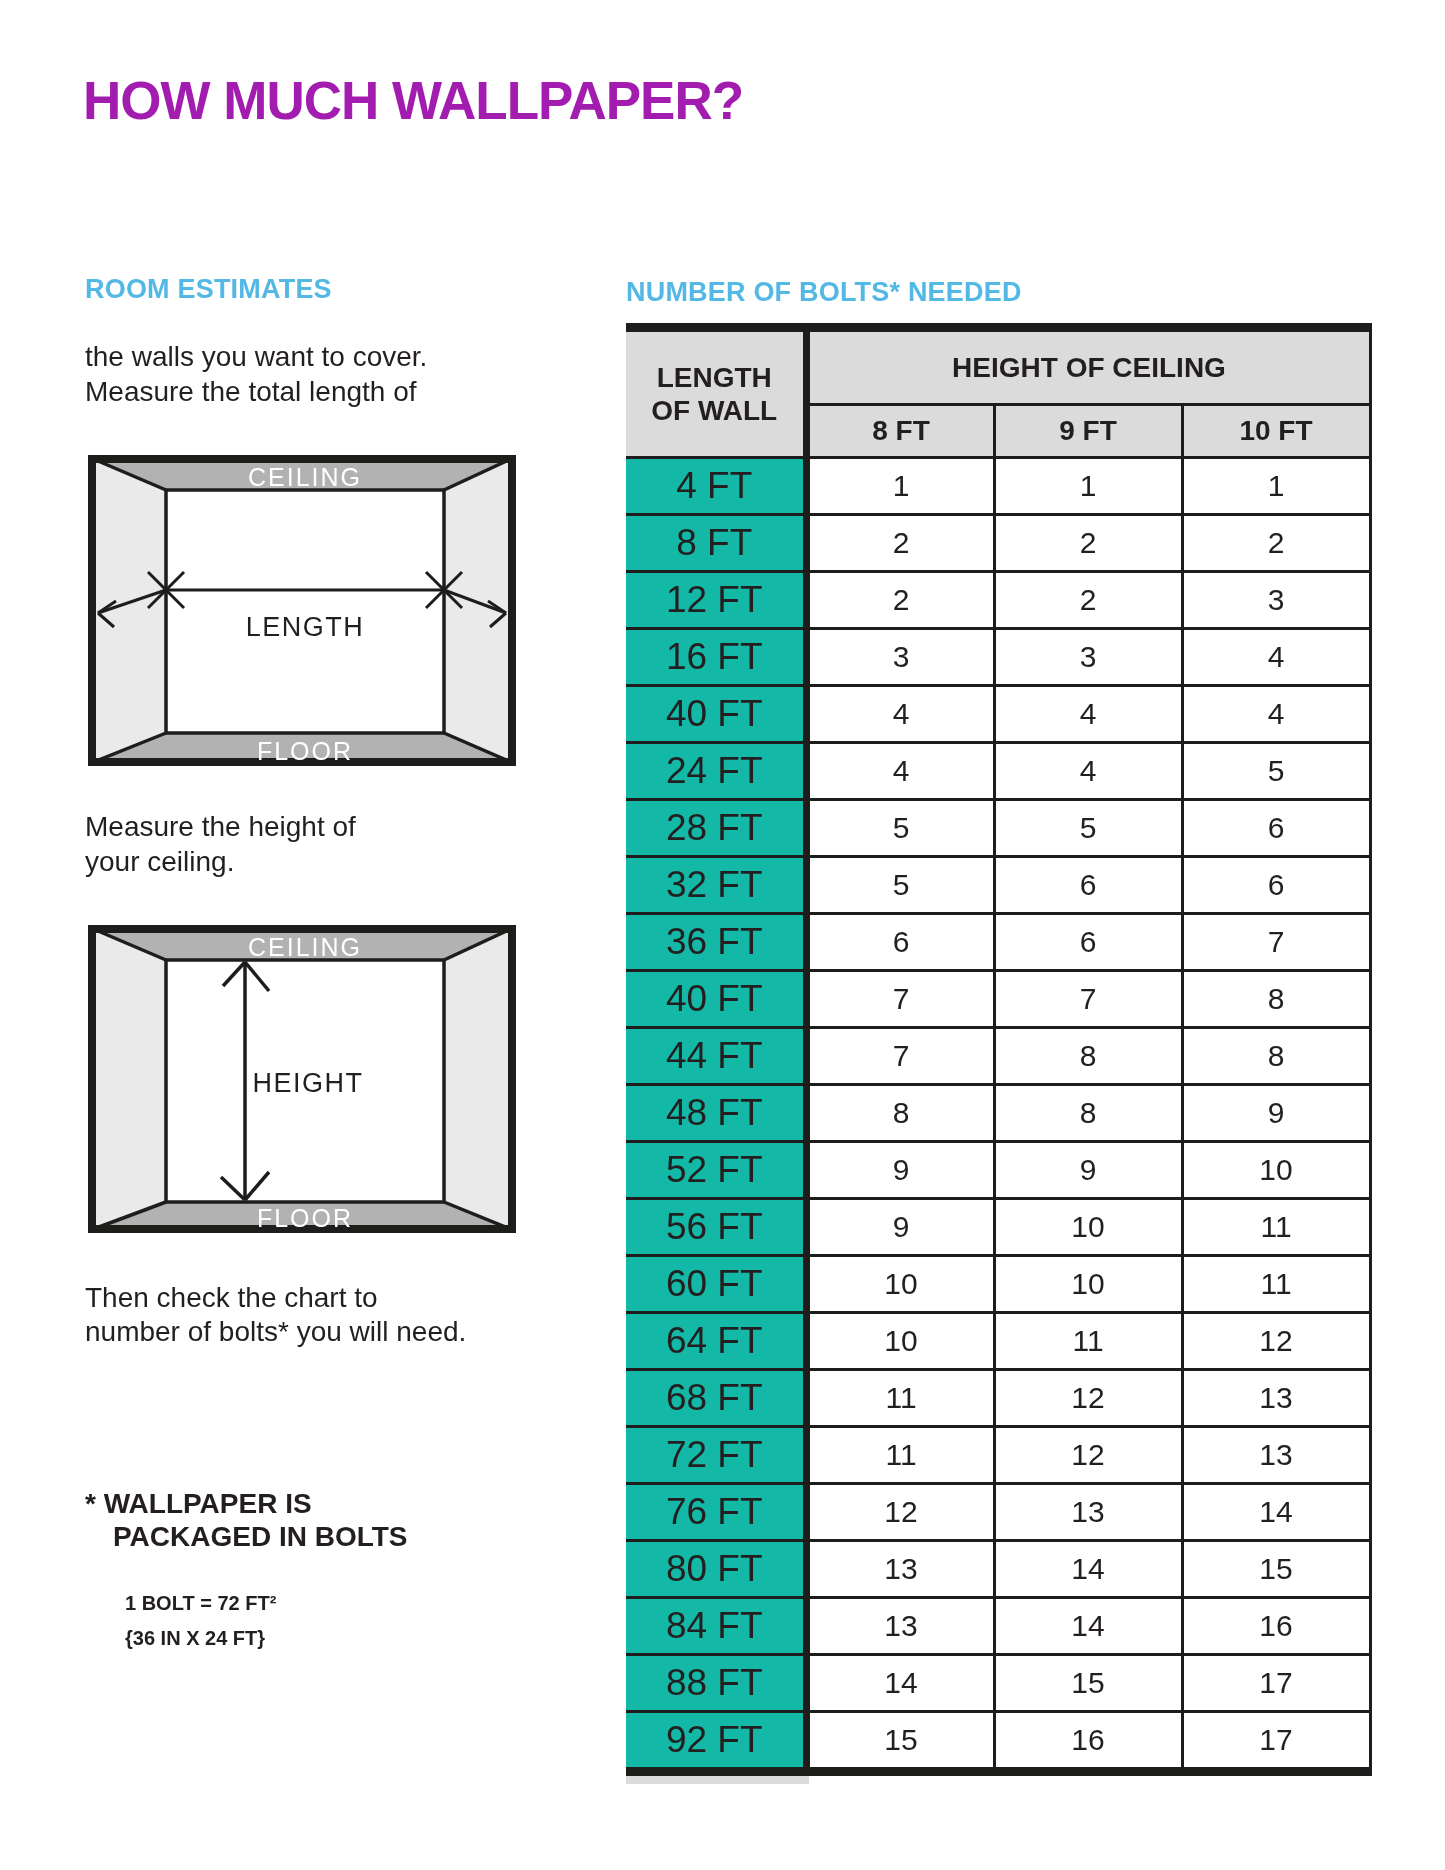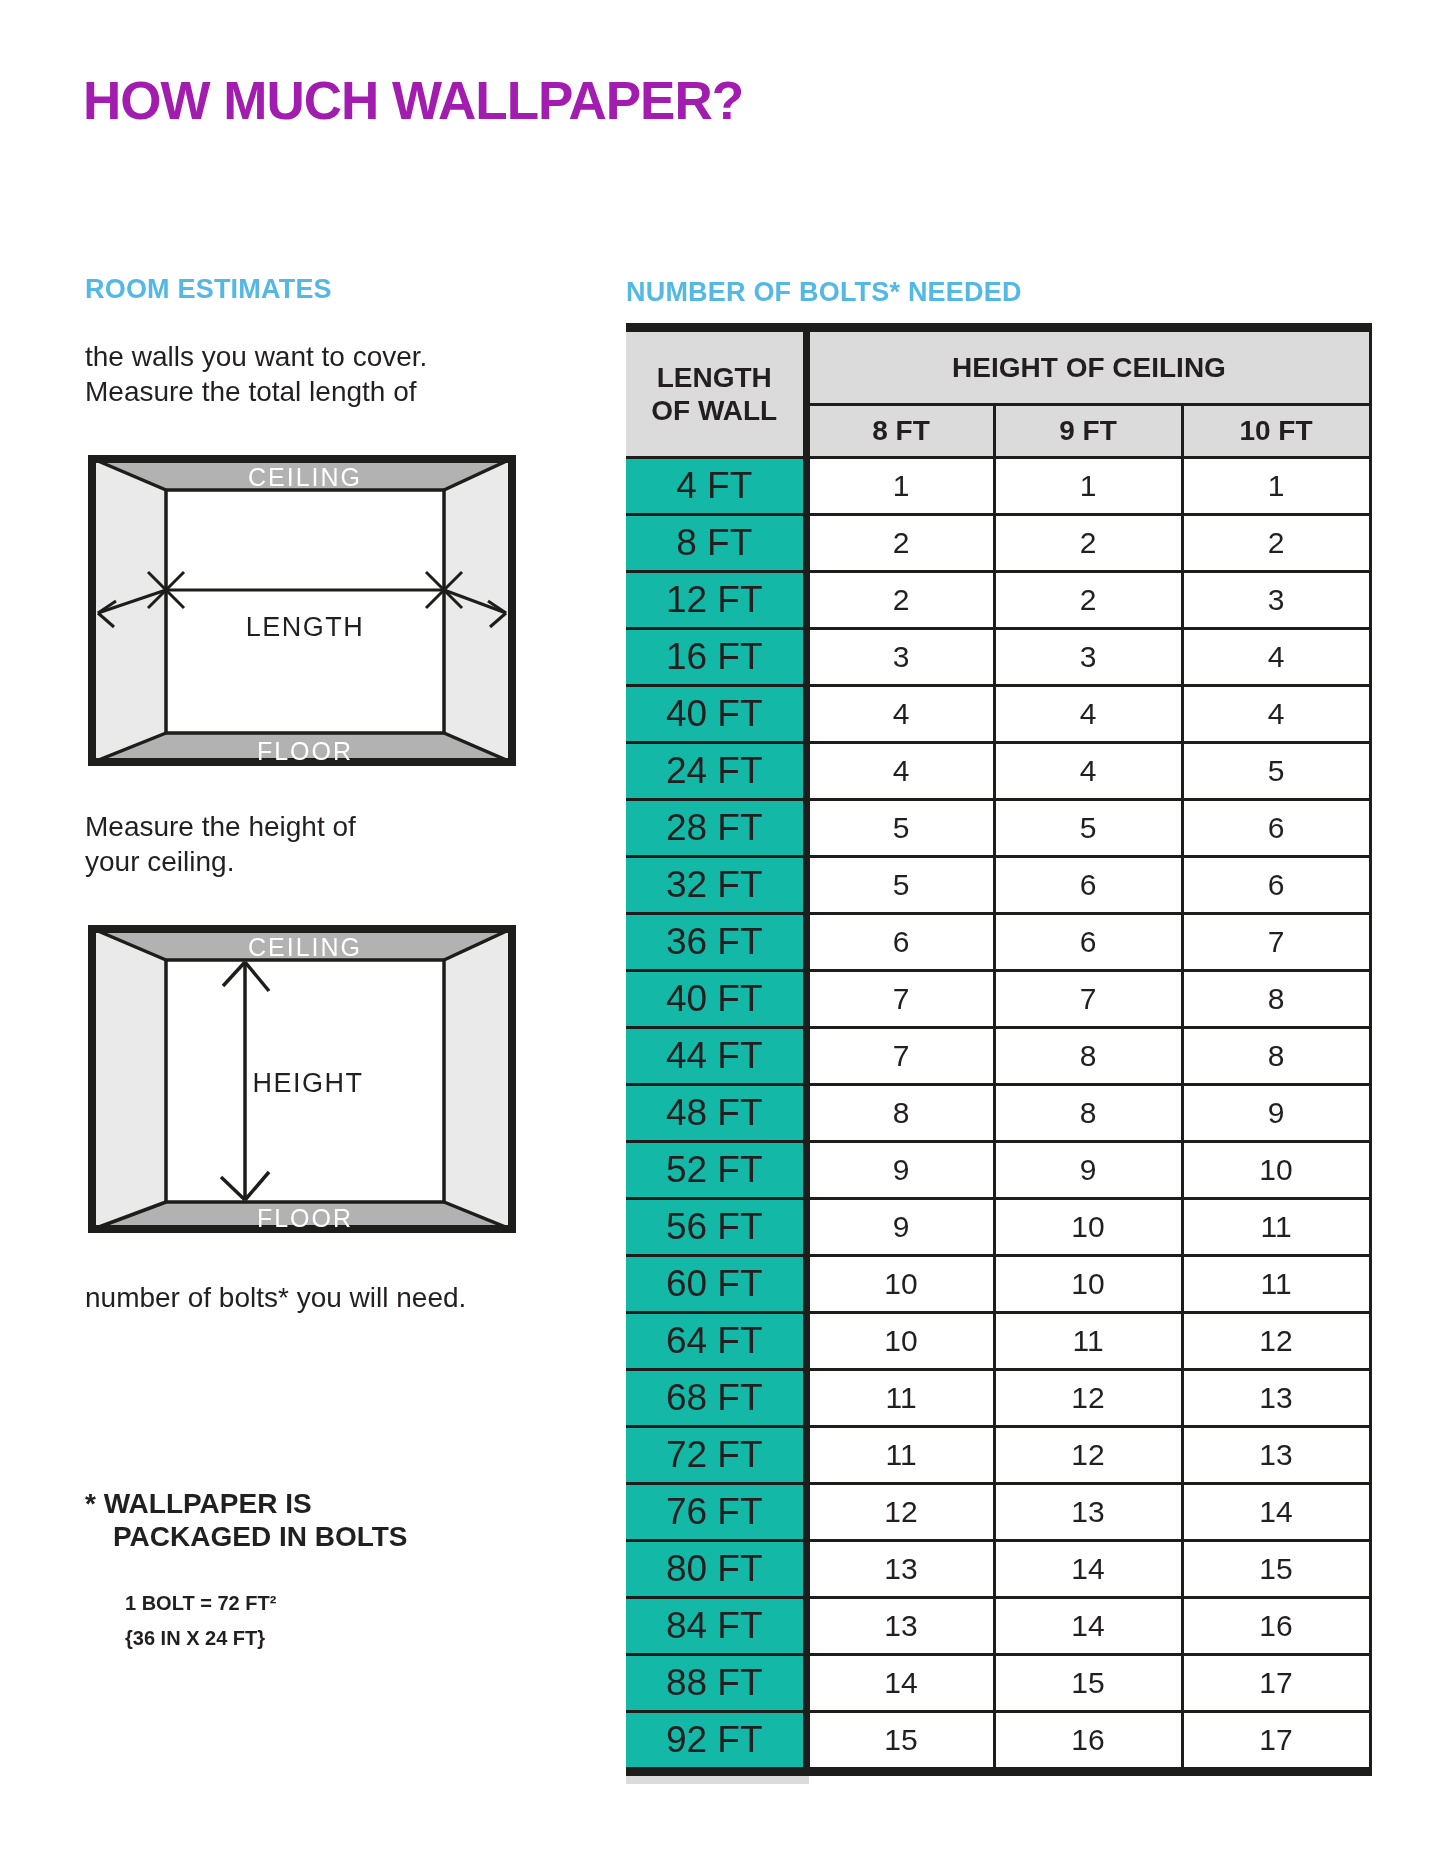--- a/index.html
+++ b/index.html
@@ -115,20 +115,21 @@
     <line x1="157" y1="275" x2="133" y2="252"></line>
     <line x1="157" y1="275" x2="181" y2="247"></line>
   </g>
   <rect x="4" y="4" width="420" height="300" fill="none" stroke="#1D1D1B" stroke-width="8"></rect>
   <text x="217" y="31" text-anchor="middle" class="diag-room-label">CEILING</text>
   <text x="217" y="302" text-anchor="middle" class="diag-room-label">FLOOR</text>
   <text x="220" y="167" text-anchor="middle" class="diag-measure-label">HEIGHT</text>
 </svg>
 
 <div class="abs para para3">
+  <div>Then check the chart to</div>
   <div>number of bolts* you will need.</div>
 </div>
 
 <div class="abs note">
   <div>* WALLPAPER IS</div>
   <div class="indent">PACKAGED IN BOLTS</div>
 </div>
 
 <div class="abs boltinfo">
   <div>1 BOLT = 72 FT²</div>

